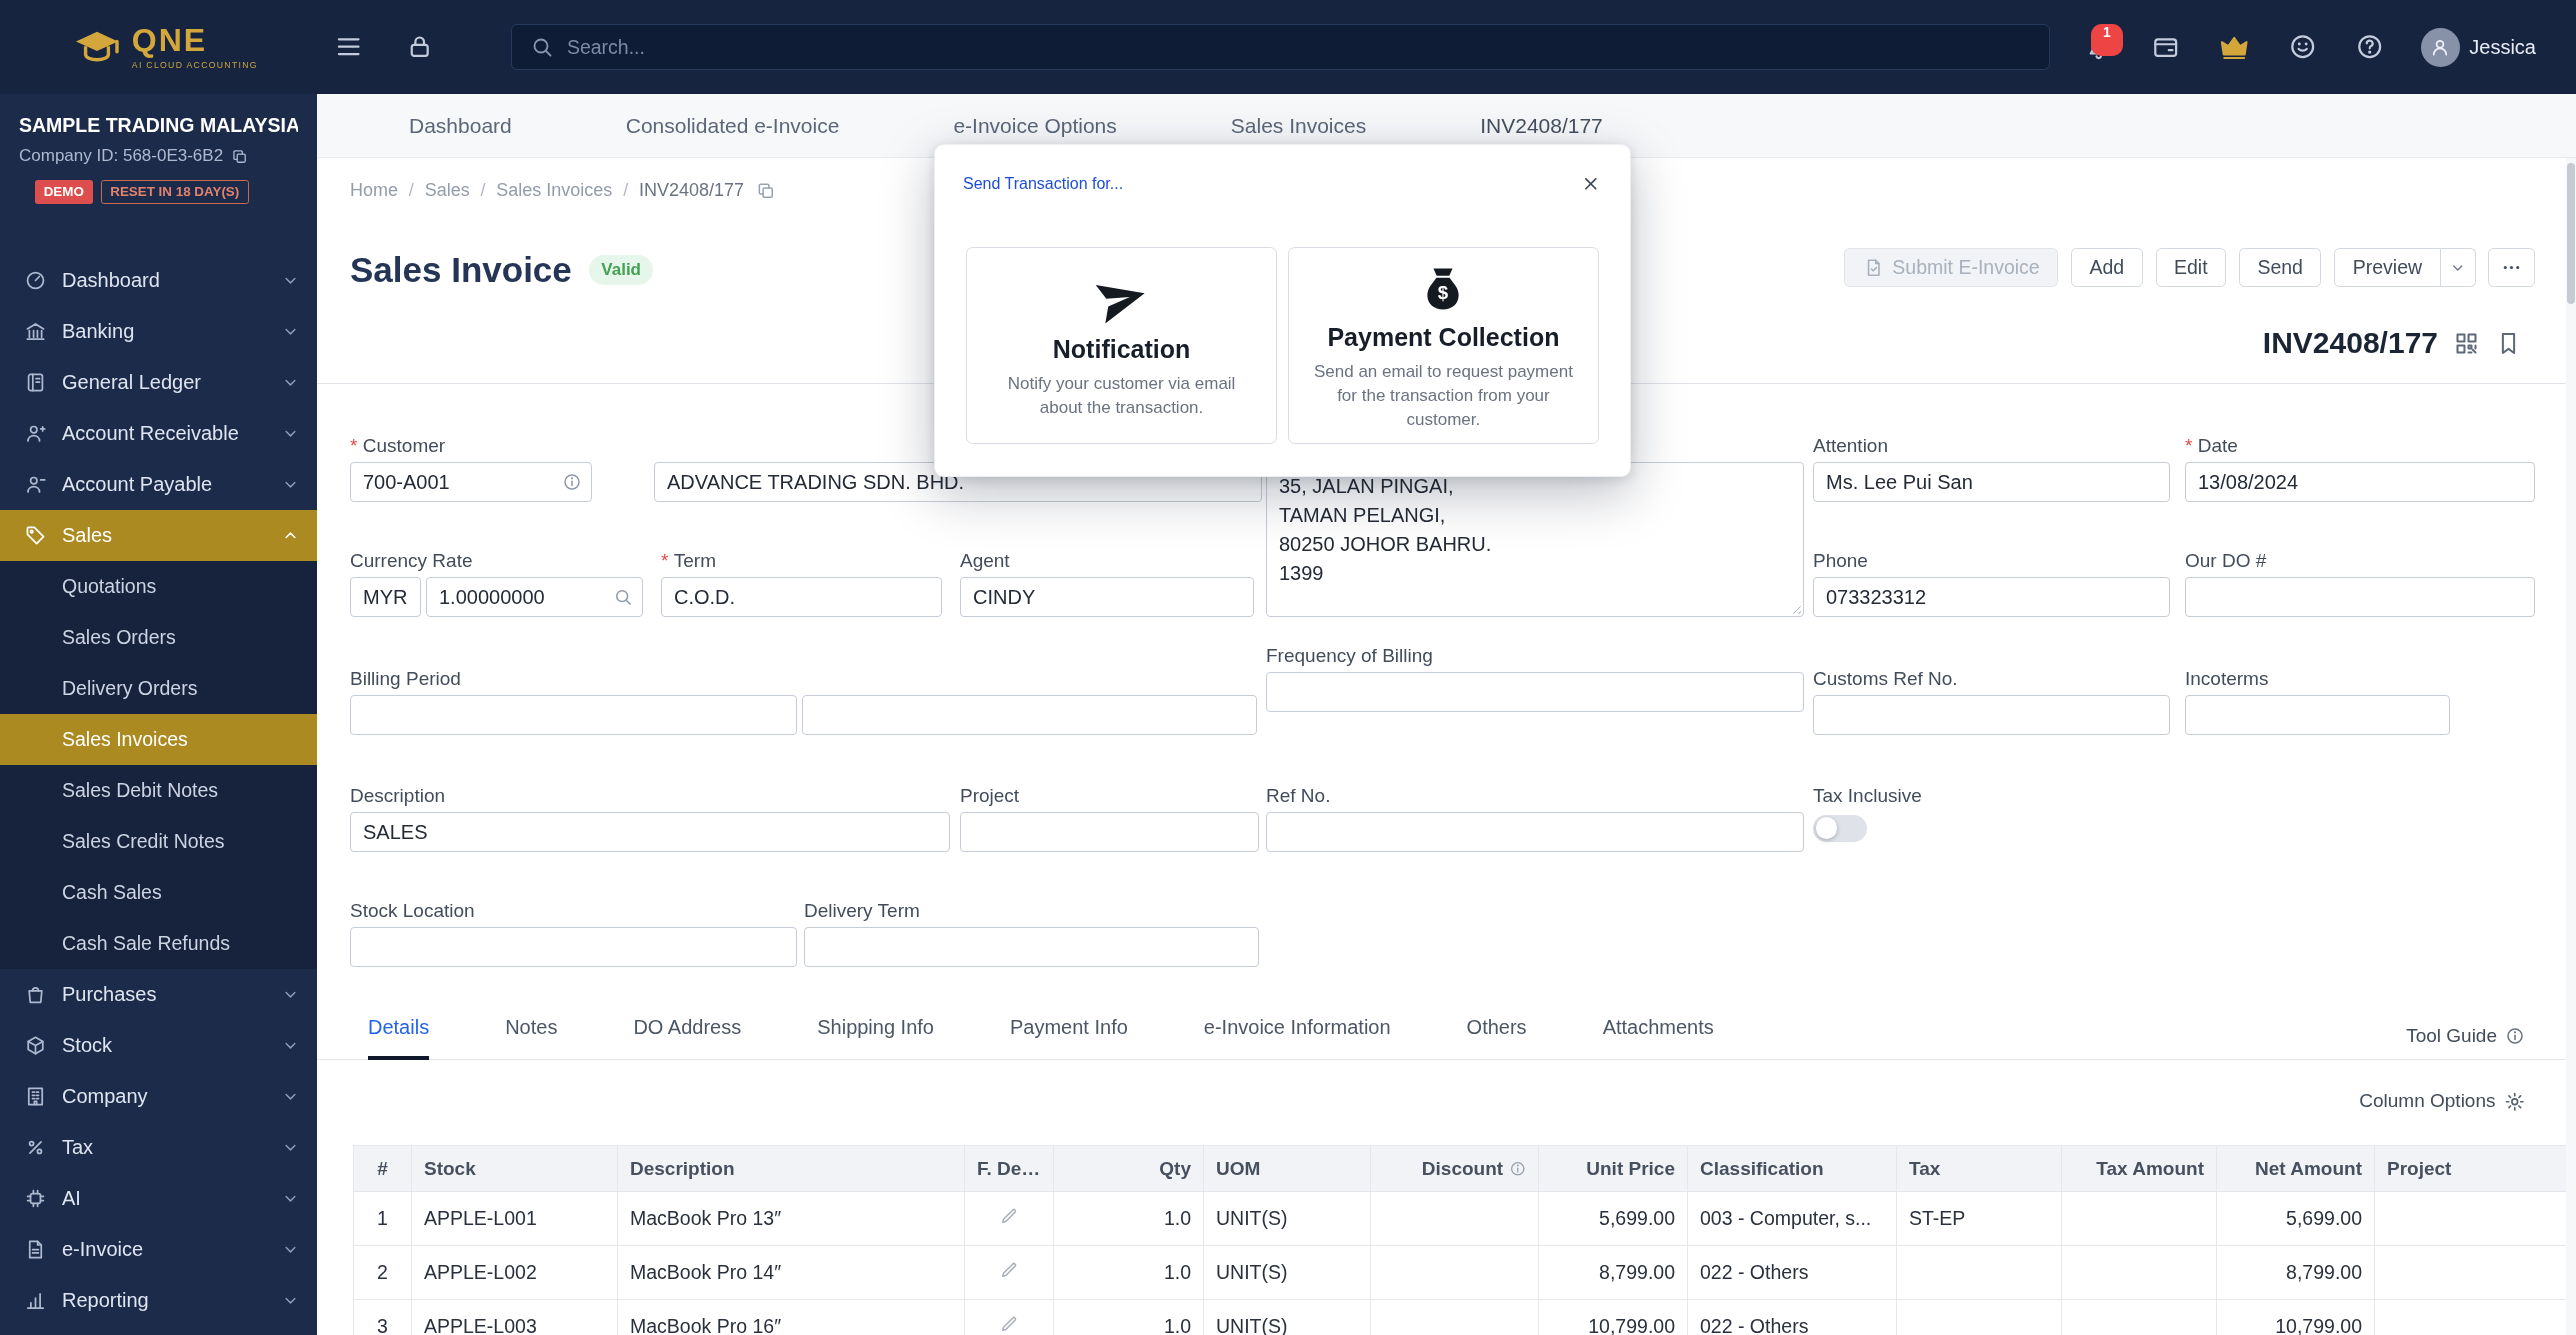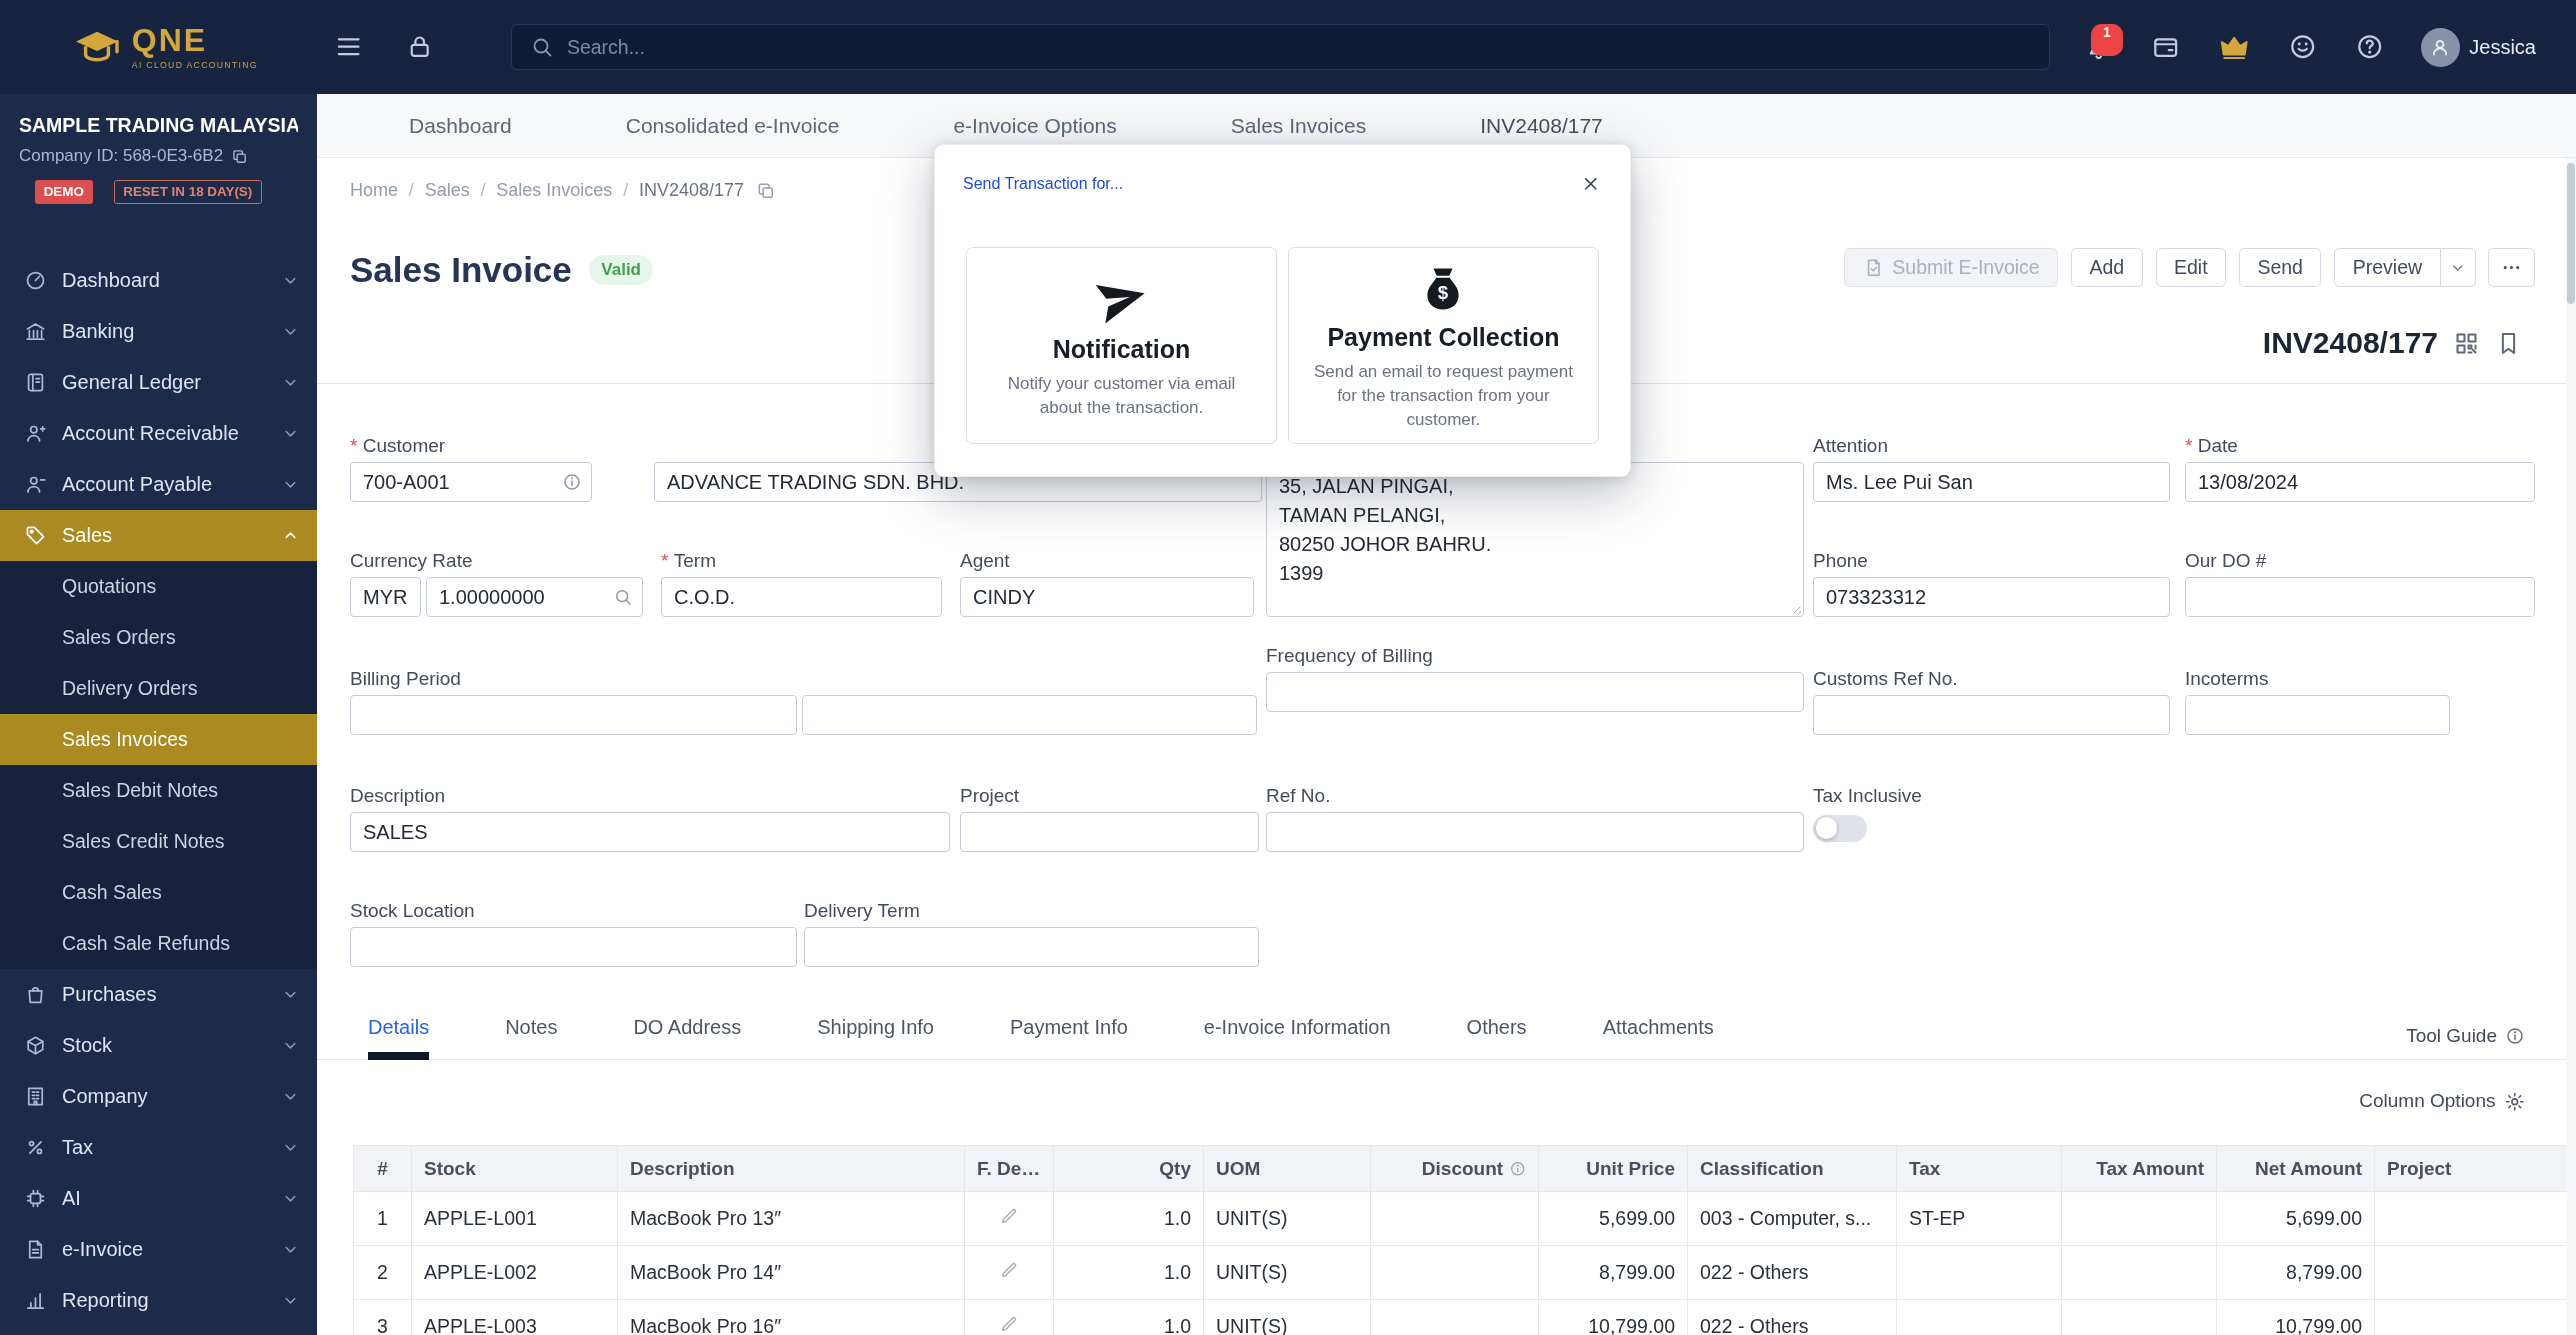--- a/index.html
+++ b/index.html
@@ -41,21 +41,21 @@
   .avatar > span { width:24px; height:24px; color:#eef1f7; }
   .user-name { font-size:20px; color:#e7ecf5; }
 
   
   .sidebar { position:absolute; top:94px; left:0; width:317px; bottom:0; background:#1d2b4b; overflow:hidden; }
   .company { height:161px; padding:20px 19px 0; }
   .company-name { font-size:19.5px; font-weight:700; color:#fff; white-space:nowrap; overflow:hidden; }
   .company-id-row { display:flex; align-items:center; gap:8px; margin-top:9.4px; }
   .company-id { font-size:17px; color:#aeb9cf; }
   .copy-ic { width:17.5px; height:17.5px; color:#aeb9cf; cursor:pointer; }
-  .badges { display:flex; align-items:center; gap:21px; margin-top:13.4px;padding-left:16px; }
+  .badges { display:flex; align-items:center; gap:8px; margin-top:13.4px;padding-left:16px; }
   .demo-badge { background:#dd4f4f; color:#fff; font-size:13.4px; font-weight:700; padding:4.7px 8.7px; border-radius:2.7px; }
   .reset-badge { border:1.3px solid #c96a55; color:#e2826d; font-size:13.4px; font-weight:600; padding:3.4px 8.7px; border-radius:2.7px; }
   .menu-item { height:51px; display:flex; align-items:center; padding:0 17.5px 0 24px; color:#dfe5f0; cursor:pointer; }
   .mi-icon { width:23px; height:23px; color:#aeb9cf; margin-right:15px; flex:none; }
   .mi-label { flex:1; font-size:20px; white-space:nowrap; overflow:hidden; }
   .mi-chevron { width:19px; height:19px; color:#8f9cb5; flex:none; }
   .menu-item.active { background:#ab8b21; color:#fff; }
   .menu-item.active .mi-icon, .menu-item.active .mi-chevron { color:#fff; }
   .submenu-item { height:51px; display:flex; align-items:center; padding-left:62px; background:#17223d;
     color:#ccd4e3; font-size:19.5px; cursor:pointer; }
@@ -114,21 +114,21 @@
     clip-path:polygon(100% 0, 100% 100%, 0 100%); cursor:nwse-resize; }
   .toggle { width:54px; height:27px; border-radius:13.4px; background:#dfe3e9; position:relative;
     margin-top:6.7px; cursor:pointer; }
   .knob { position:absolute; left:2.7px; top:2.7px; width:21.5px; height:21.5px; border-radius:50%;
     background:#fff; box-shadow:0 1.3px 4px rgba(0,0,0,.25); }
 
   
   .detail-tabs { position:absolute; top:922px; left:0; right:0; height:44px; display:flex;
     gap:76px; padding-left:51px; border-bottom:1.3px solid #e2e5ea; }
   .dtab { font-size:20px; color:#4c5665; height:44px; cursor:pointer; white-space:nowrap; }
-  .dtab.active { color:#2563eb; border-bottom:8px solid #0f172a; font-weight:500; }
+  .dtab.active { color:#2563eb; border-bottom:4px solid #0f172a; font-weight:500; }
   .tool-guide { position:absolute; top:922px; right:51px; height:40px; display:flex;
     align-items:center; gap:8px; font-size:19px; color:#414b5a; cursor:pointer; }
   .tg-ic { width:20px; height:20px; color:#68727f; }
   .col-options { position:absolute; top:996px; right:51px; display:flex; align-items:flex-end;
     gap:8px; font-size:19px; color:#414b5a; cursor:pointer; }
   .co-ic { width:21.5px; height:21.5px; color:#555f6e; }
   .table-wrap { position:absolute; left:36px; top:1051px; width:2213px; }
   table { border-collapse:collapse; table-layout:fixed; width:100%; font-size:19.5px; color:#2a313d;
     border:1.3px solid #d6dbe1; }
   th, td { border:1.3px solid #e4e7ec; padding:0 12px; text-align:left; white-space:nowrap;

